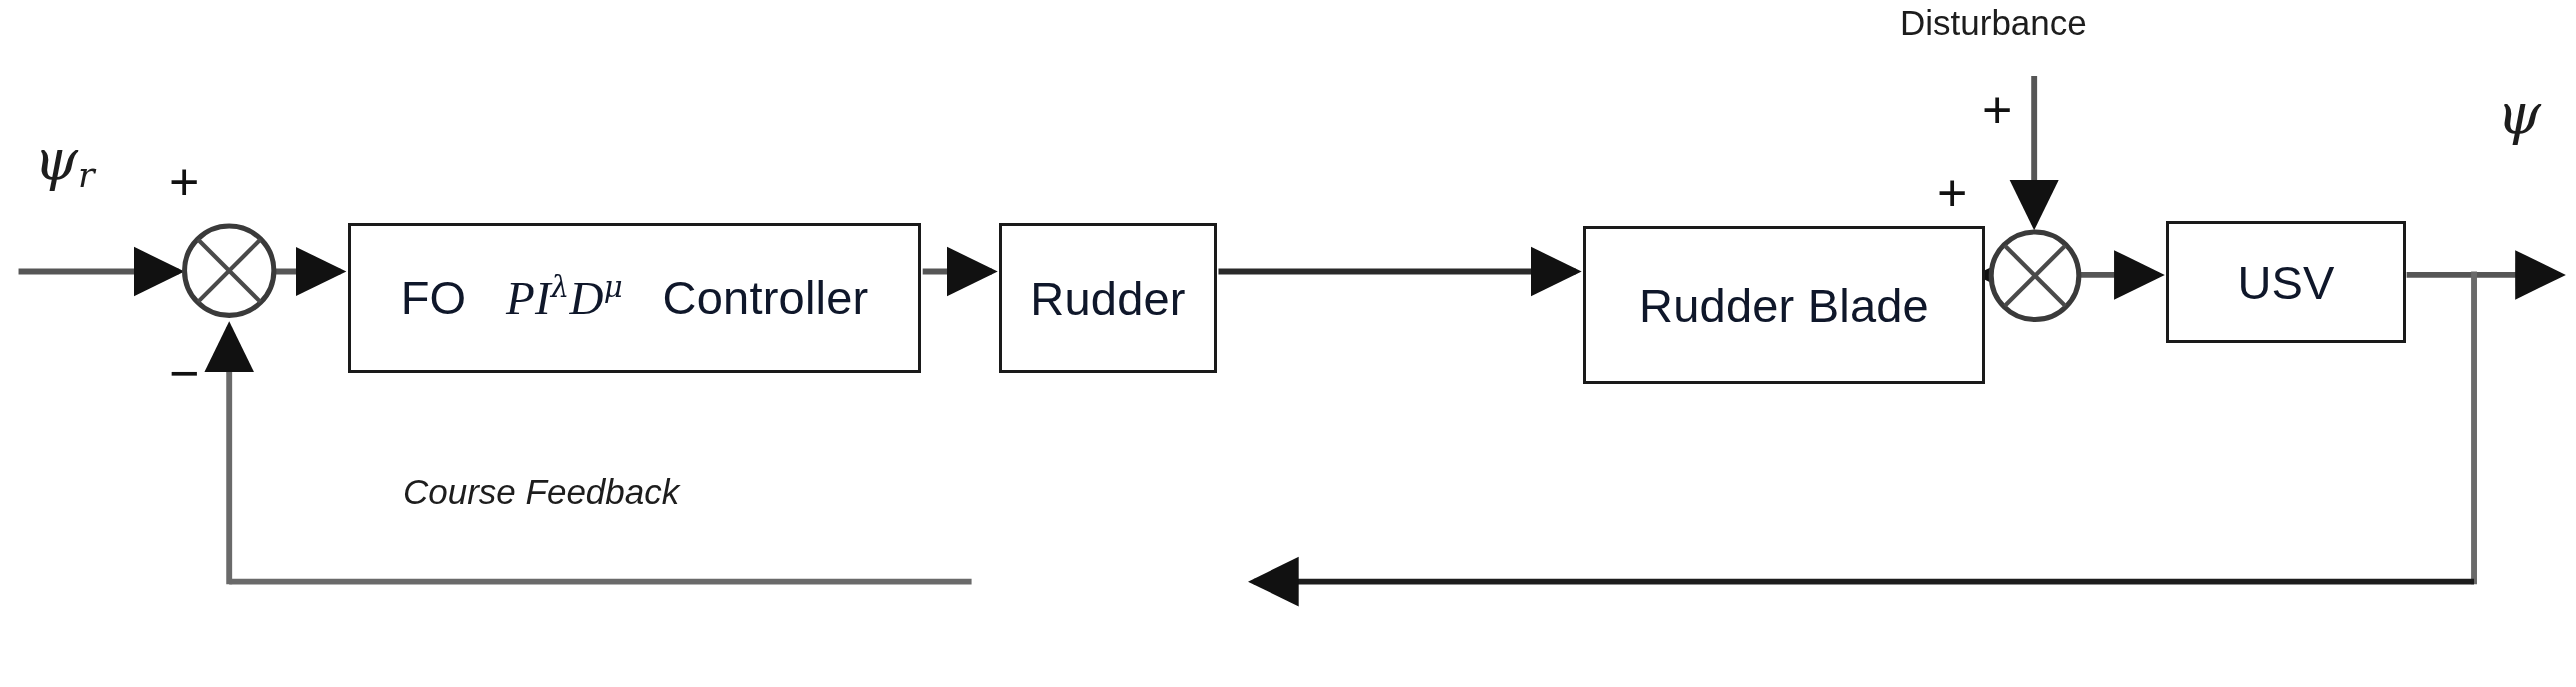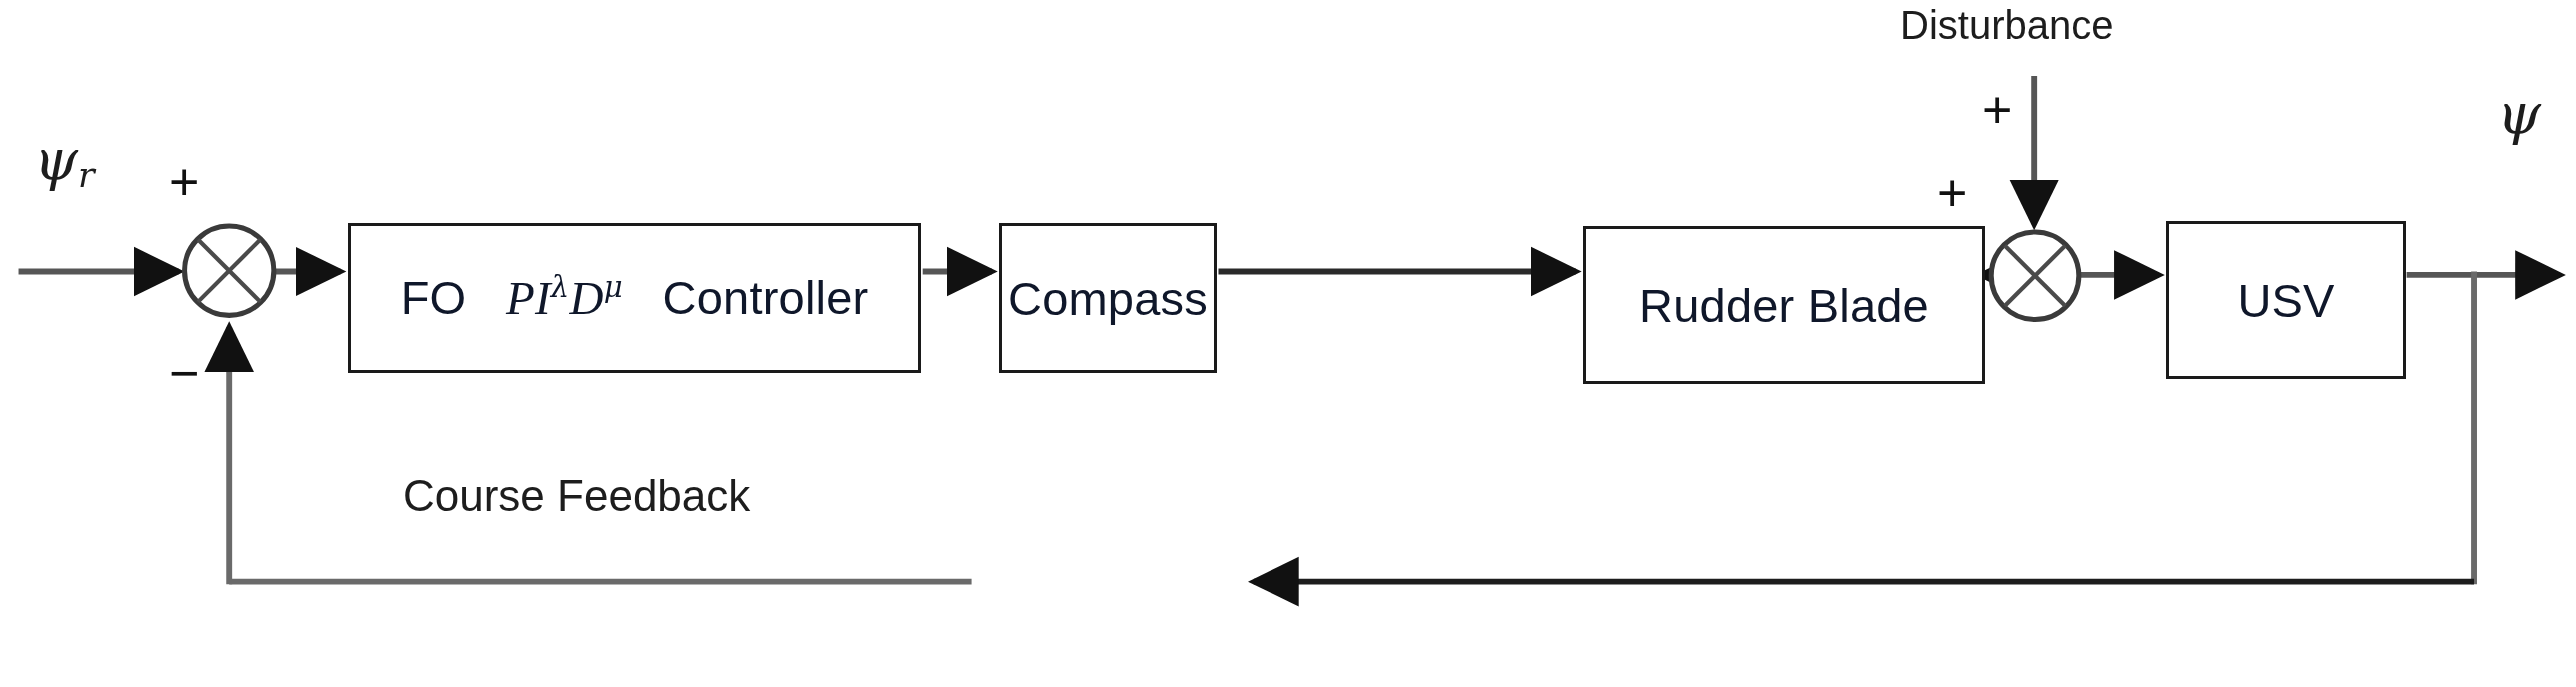--- a/index.html
+++ b/index.html
@@ -85,42 +85,42 @@
 
   <div class="block" style="left:348px;top:223px;width:573px;height:150px;">
     <span class="block-label">
       <span>FO</span>&nbsp;&nbsp;
       <span class="mathserif"><span>PI</span><sup class="exp greek">λ</sup><span>D</span><sup class="exp greek">μ</sup></span>&nbsp;&nbsp;
       <span>Controller</span>
     </span>
   </div>
 
   <div class="block" style="left:999px;top:223px;width:218px;height:150px;">
-    <span class="block-label">Compass</span>
+    <span class="block-label">Rudder</span>
   </div>
 
   <div class="block" style="left:1583px;top:226px;width:402px;height:158px;">
     <span class="block-label">Rudder Blade</span>
   </div>
 
-  <div class="block" style="left:2166px;top:221px;width:240px;height:158px;">
+  <div class="block" style="left:2166px;top:221px;width:240px;height:122px;">
     <span class="block-label">USV</span>
   </div>
 
 
   <div class="freelabel" style="left:34px;top:84px;font-size:56px;margin-top:48px;">
     <span class="greek">ψ</span><sub class="sb greek">r</sub>
   </div>
 
   <div class="freelabel greek" style="left:2497px;top:86px;font-size:56px;">ψ</div>
 
 
-  <div class="freelabel" style="left:403px;top:474px;font-size:44px;">Course Feedback</div>
+  <div class="freelabel" style="left:403px;top:474px;font-size:35px;font-style:italic;">Course Feedback</div>
 
-  <div class="freelabel" style="left:1900px;top:5px;font-size:40px;">Disturbance</div>
+  <div class="freelabel" style="left:1900px;top:5px;font-size:35px;">Disturbance</div>
 
   <div class="sign" style="left:169px;top:156px;">+</div>
 
   <div class="sign" style="left:169px;top:347px;">−</div>
 
   <div class="sign" style="left:1937px;top:167px;">+</div>
 
   <div class="sign" style="left:1982px;top:84px;">+</div>
 
 </div>

